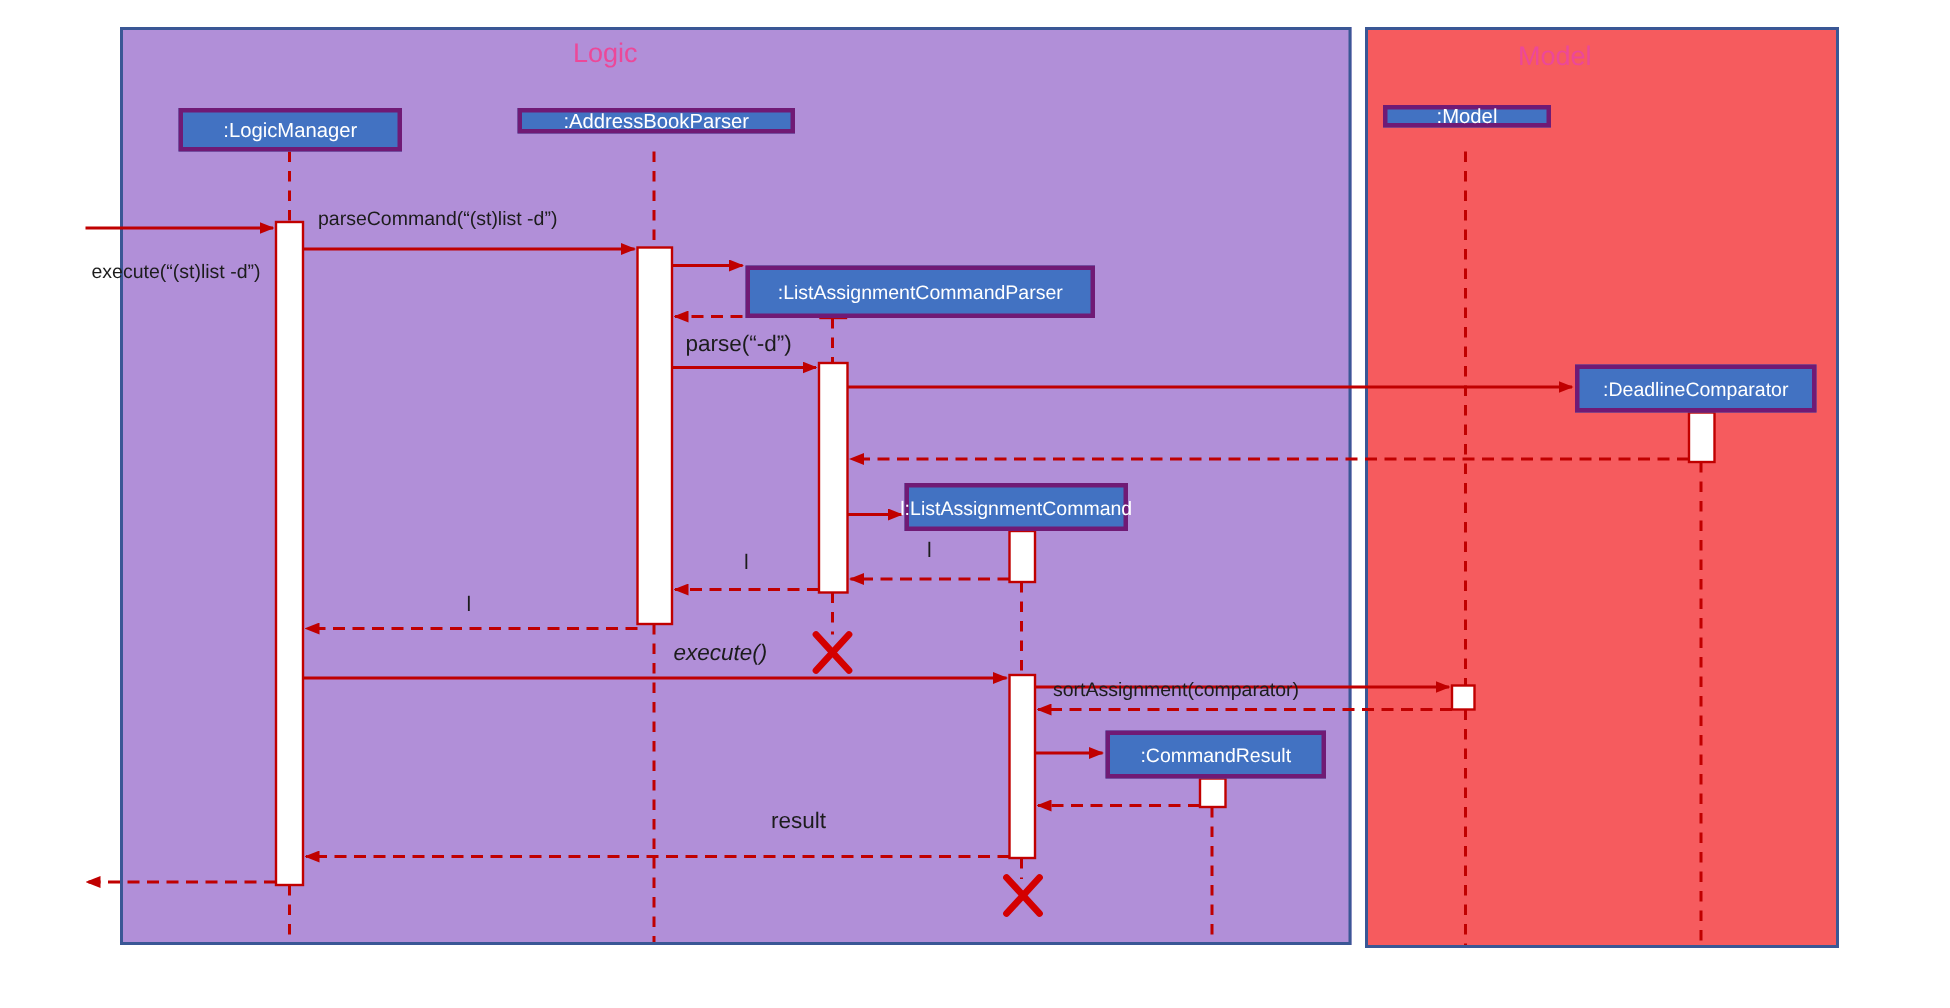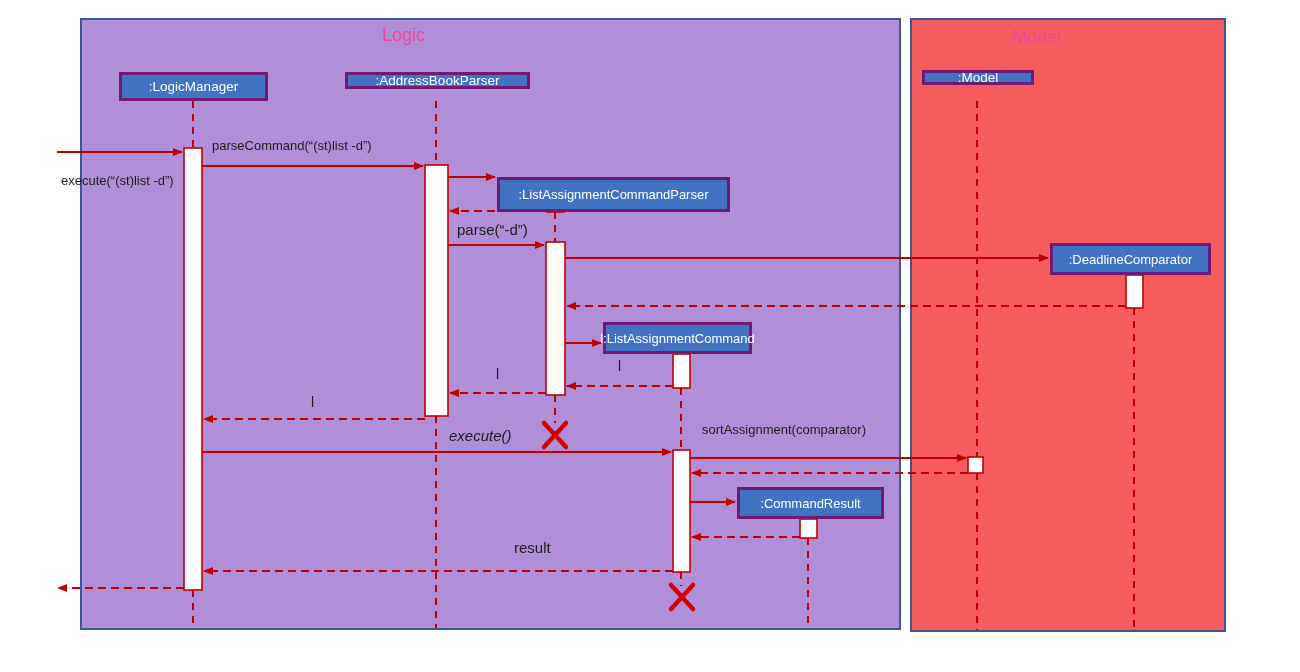--- a/index.html
+++ b/index.html
@@ -106,16 +106,16 @@
   <div class="participant" style="left:603px;top:322px;width:149px;height:32px;font-size:13px;">l:ListAssignmentCommand</div>
   <div class="participant" style="left:737px;top:487px;width:147px;height:32px;font-size:13px;text-align:center;">:CommandResult</div>
 
   <div class="msg msg-sm" style="left:61px;top:129px;margin-top:44px;">execute(“(st)list -d”)</div>
   <div class="msg msg-sm" style="left:212px;top:138px;">parseCommand(“(st)list -d”)</div>
   <div class="msg msg-lg" style="left:457px;top:221px;">parse(“-d”)</div>
   <div class="msg msg-ret" style="left:618px;top:358px;">l</div>
   <div class="msg msg-ret" style="left:496px;top:366px;">l</div>
   <div class="msg msg-ret" style="left:311px;top:394px;">l</div>
   <div class="msg msg-lg" style="left:449px;top:427px;font-style:italic;">execute()</div>
-  <div class="msg msg-sm" style="left:702px;top:422px;">sortAssignment(comparator)</div>
+  <div class="msg msg-sm" style="left:702px;top:452px;">sortAssignment(comparator)</div>
   <div class="msg msg-lg" style="left:514px;top:539px;">result</div>
 
 </div>
 
 </body></html>

